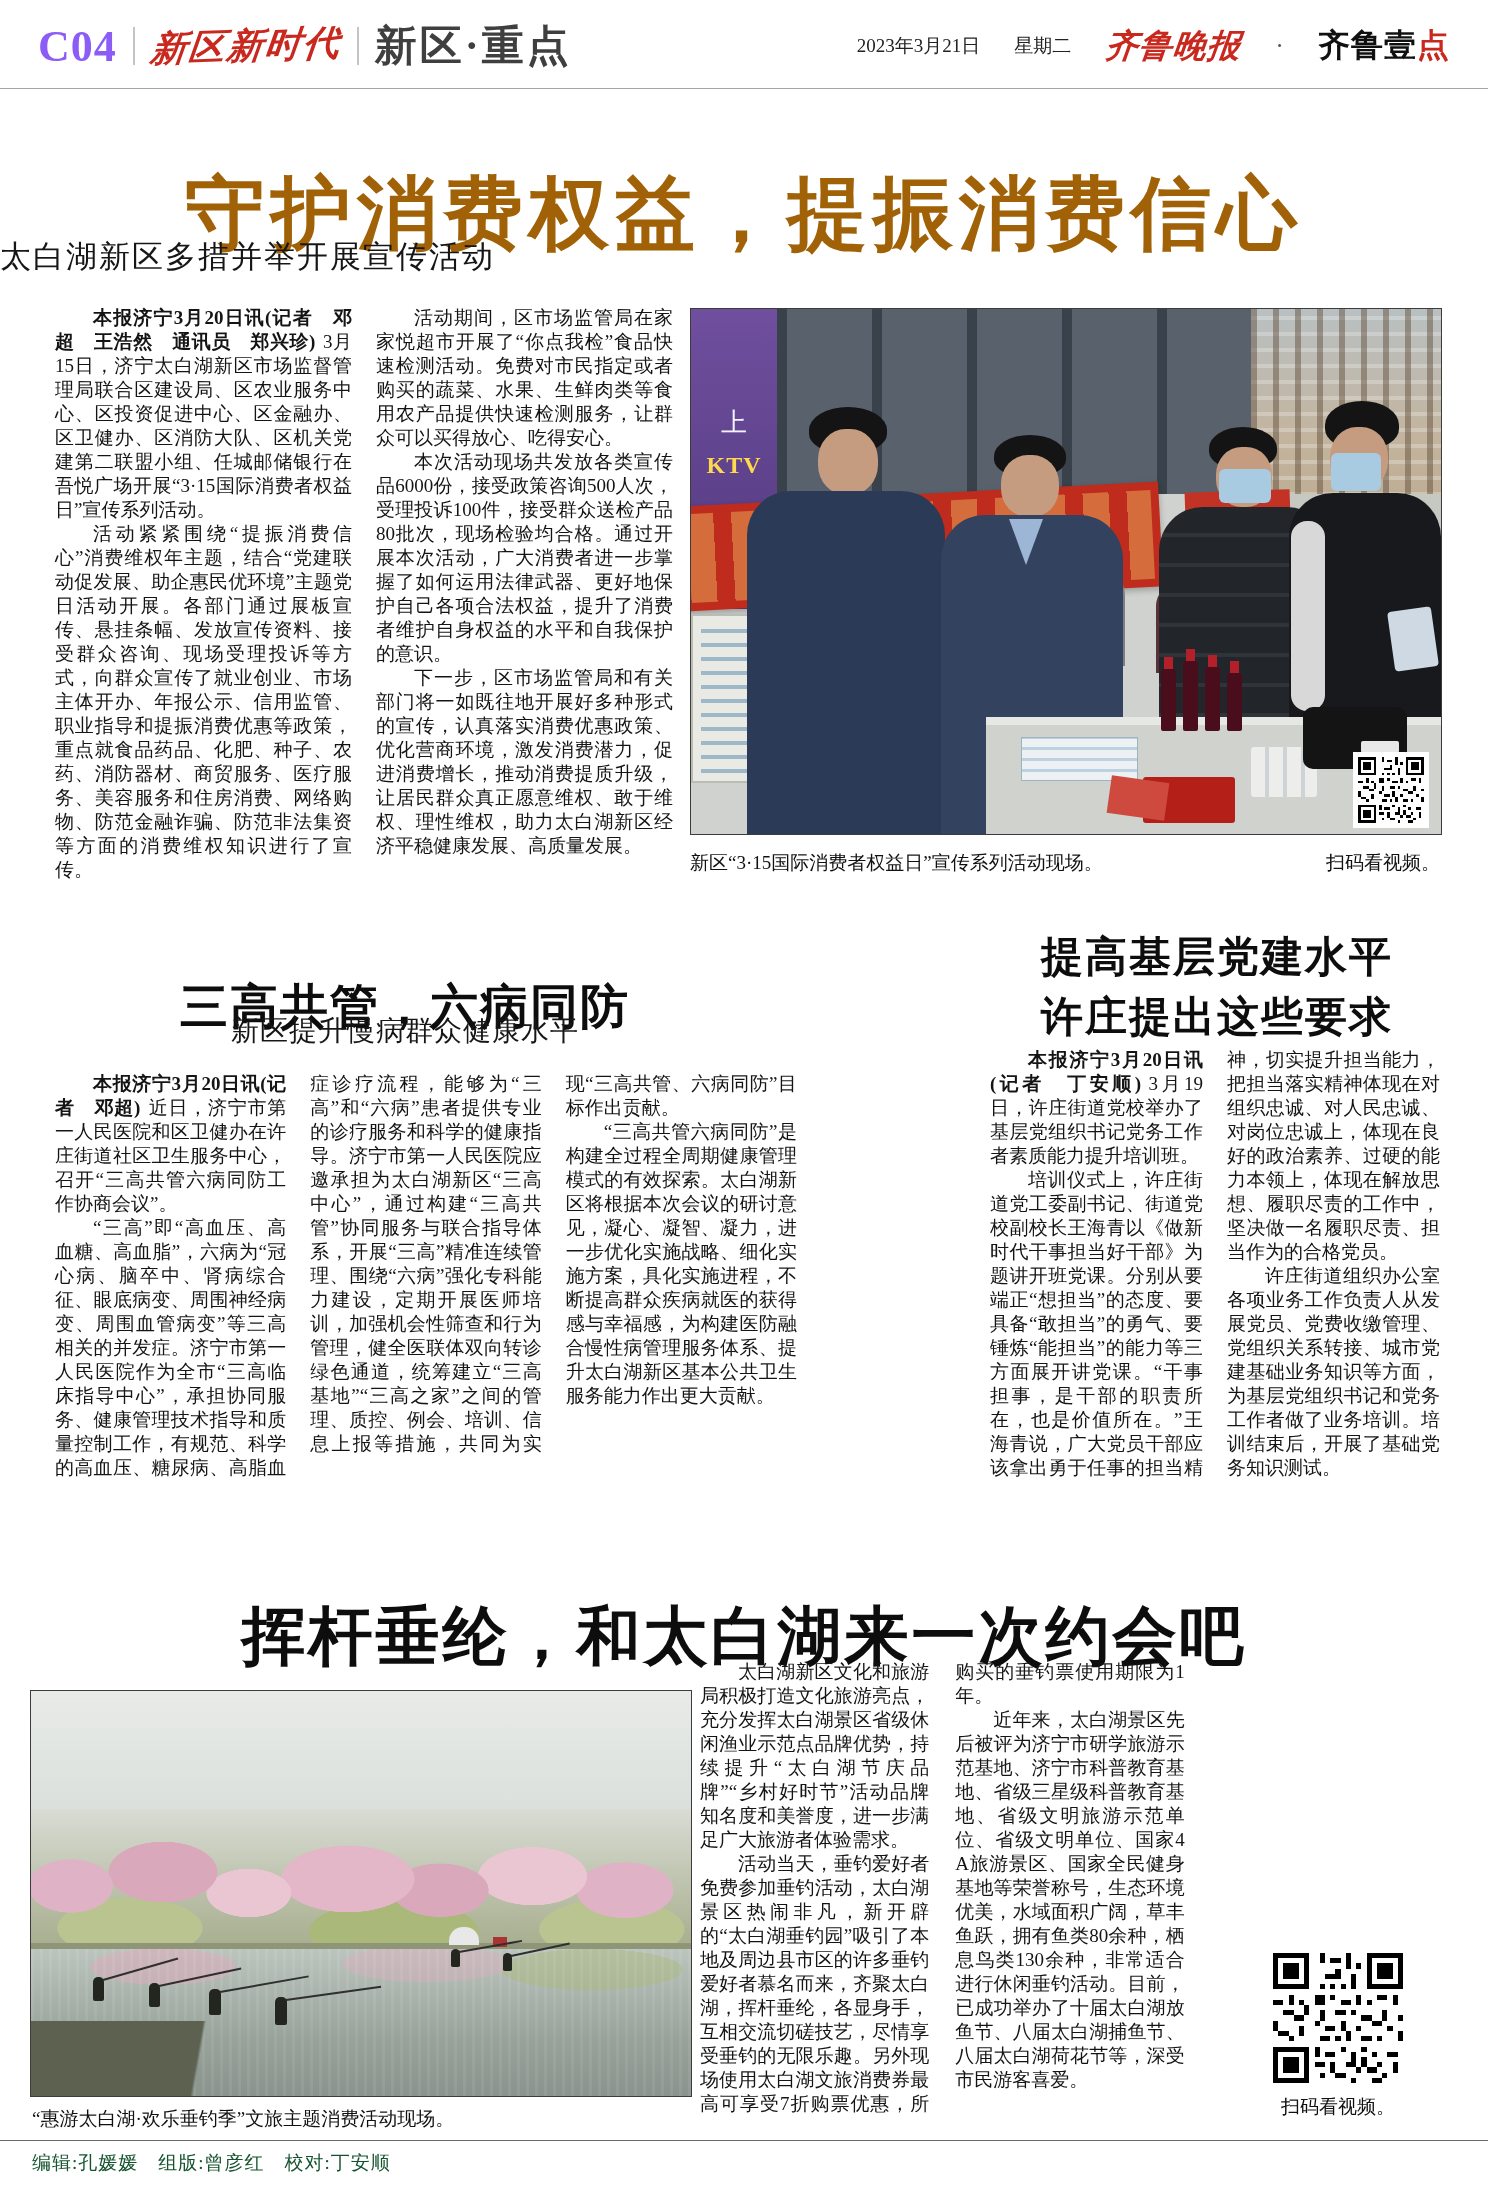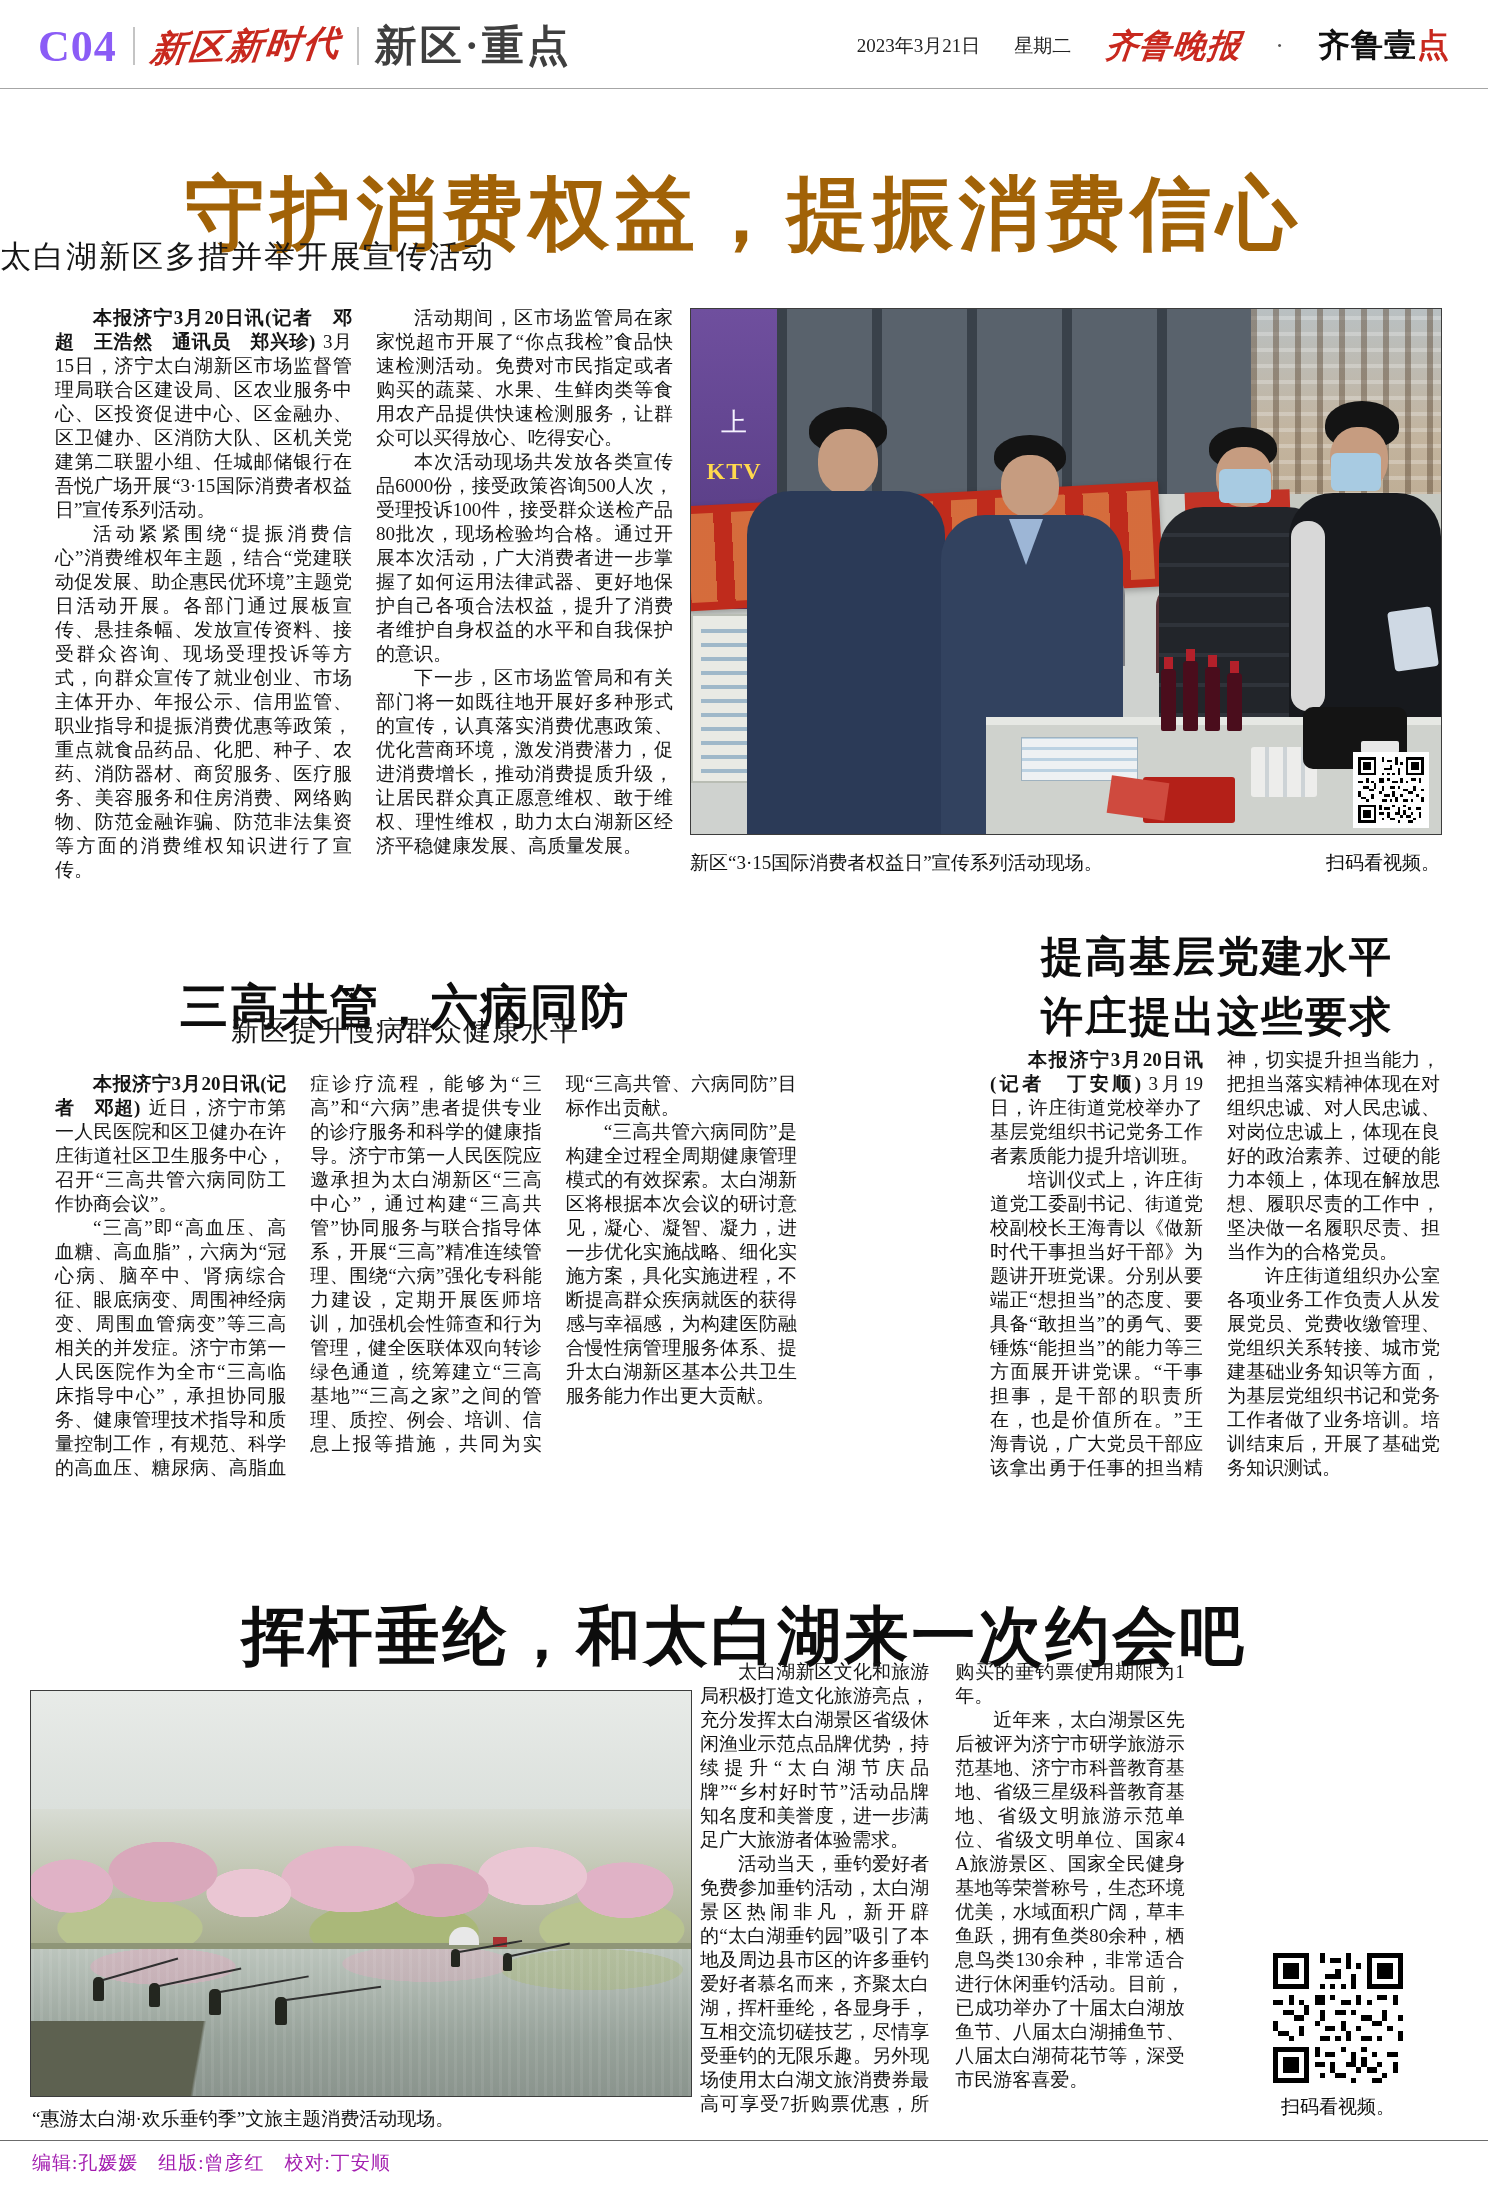--- a/index.html
+++ b/index.html
@@ -36,21 +36,21 @@
   .a1-photo{left:690px;top:308px;width:750px;height:525px;}
   .a1-caption-row{position:absolute;left:690px;top:850px;width:750px;display:flex;justify-content:space-between;}
 
   
   .ph1-glass{left:86px;top:0;width:600px;height:185px;background:repeating-linear-gradient(90deg,#39414a 0 10px,#59626c 10px 95px);}
   .ph1-city{left:560px;top:0;width:190px;height:235px;background:linear-gradient(#b9c0c2,#c3b49e 55%,#bba98f);}
   .ph1-city:before{content:"";position:absolute;inset:0;background:repeating-linear-gradient(90deg,rgba(90,70,50,.45) 0 6px,transparent 6px 22px),repeating-linear-gradient(0deg,rgba(255,255,255,.25) 0 4px,transparent 4px 16px);}
   .ph1-trees{left:560px;top:185px;width:190px;height:60px;background:radial-gradient(40px 26px at 25% 55%,#8a7a63 0 60%,transparent 61%),radial-gradient(50px 30px at 65% 60%,#978670 0 60%,transparent 61%),#c6c9c2;}
   .ph1-purple{left:0;top:0;width:86px;height:300px;background:linear-gradient(#6f4f9e,#53397f);color:#fff;text-align:center;}
   .ph1-purple .s1{display:block;margin-top:96px;font-size:26px;color:#f5f2ff;}
-  .ph1-purple .s2{display:block;margin-top:18px;font-size:24px;font-weight:700;color:#ffd94d;letter-spacing:1px;}
+  .ph1-purple .s2{display:block;margin-top:12px;font-size:24px;font-weight:700;color:#ffd94d;letter-spacing:1px;}
   .ph1-banner{left:-10px;top:185px;width:480px;height:105px;background:#bf2b1c;transform:rotate(-3deg);box-shadow:0 3px 6px rgba(0,0,0,.25);}
   .ph1-banner:before{content:"";position:absolute;inset:8px;background:repeating-linear-gradient(90deg,rgba(255,230,120,.35) 0 26px,transparent 26px 44px);}
   .ph1-banner2{left:495px;top:182px;width:105px;height:84px;background:#c23326;transform:rotate(-2deg);}
   .ph1-board{left:0;top:305px;width:64px;height:165px;background:#e9eae4;border:2px solid #b9bdb4;}
   .ph1-board:before{content:"";position:absolute;inset:8px;background:repeating-linear-gradient(0deg,#9fb8c9 0 4px,transparent 4px 14px);}
   .fig-hair{background:#141414;border-radius:50% 50% 42% 42%;}
   .fig-face{background:#c69c80;border-radius:46%;}
   .fig-mask{background:#a8cbe2;border-radius:6px;}
   .fig-torso{border-radius:44px 44px 0 0;}
   .ph1-table{left:295px;top:408px;width:455px;height:117px;background:linear-gradient(#e6e8e4 0 8px,#cfd2cd 8px);}
@@ -103,21 +103,21 @@
       radial-gradient(150px 34px at 85% 14%,rgba(170,184,121,.45) 0 60%,transparent 61%),
       linear-gradient(#bcc5bd,#98a39b 60%,#8a948d);}
   .ph2-bank{left:0;top:330px;width:300px;height:75px;background:linear-gradient(100deg,#5d6150 55%,transparent 56%);}
   .angler{background:#23261f;border-radius:5px 5px 2px 2px;}
   .rod{height:2px;background:#2f2f2f;transform-origin:left center;}
   .ph2-tent{left:418px;top:236px;width:30px;height:18px;background:#e8e8e8;border-radius:14px 14px 0 0;}
   .ph2-box{left:462px;top:246px;width:14px;height:10px;background:#a33;}
 
   
   .footer-rule{position:absolute;left:0;right:0;top:2140px;height:1px;background:#6b6b6b;}
-  .credits{position:absolute;left:32px;top:2150px;font-size:19px;color:#a21caf;letter-spacing:1px;}
+  .credits{position:absolute;left:32px;top:2150px;font-size:19px;color:#14532d;letter-spacing:1px;}
 </style>
 </head>
 <body>
 
 <svg width="0" height="0" style="position:absolute" aria-hidden="true">
   <defs>
     <g id="qrsym">
       <rect x="0" y="0" width="25" height="25" fill="#fff"></rect>
       <rect x="0" y="0" width="7" height="7" fill="#000"></rect>
         <rect x="1" y="1" width="5" height="5" fill="#fff"></rect>

